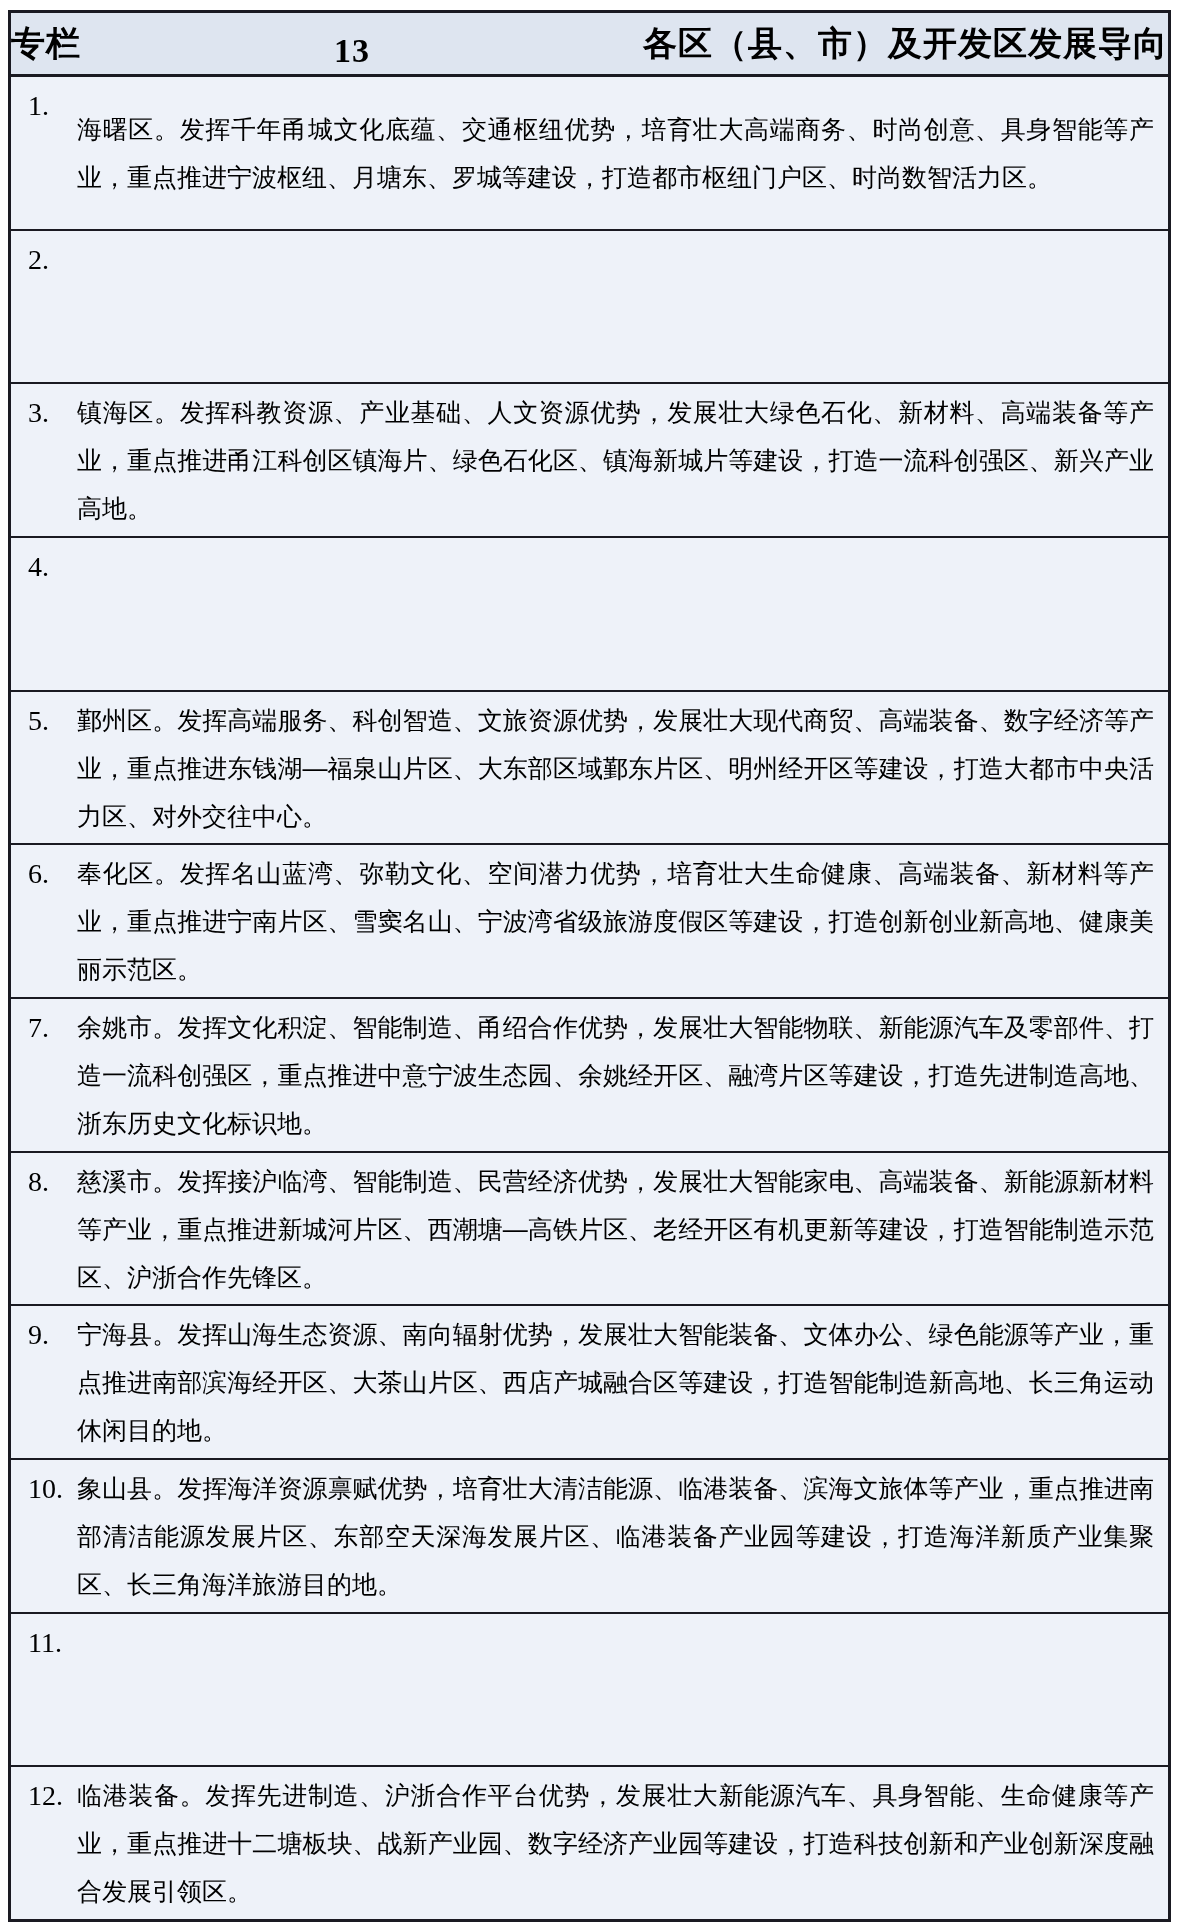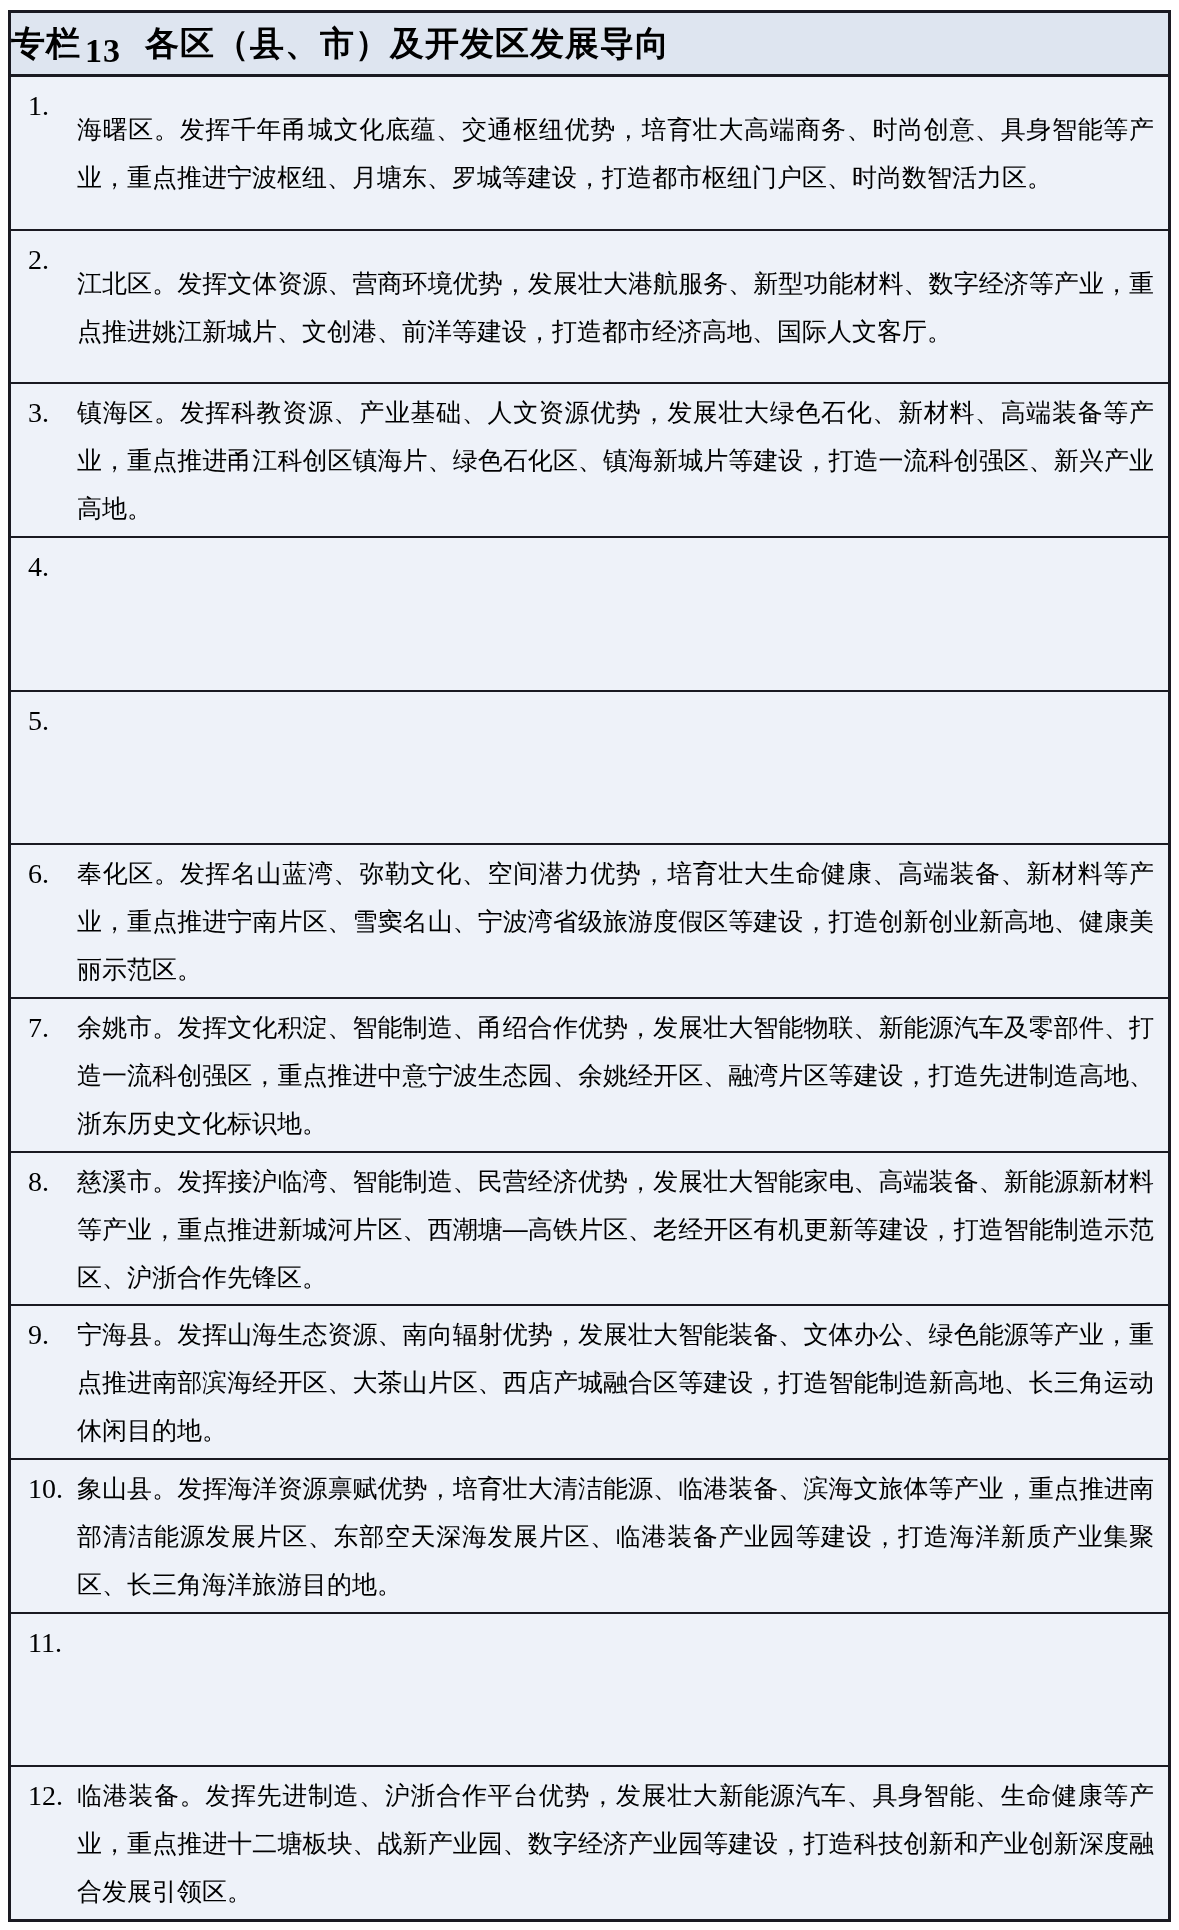--- a/index.html
+++ b/index.html
@@ -27,21 +27,21 @@
     background:var(--body-bg);
     display:flex;
     flex-direction:column;
   }
   .box-header{
     background:var(--header-bg);
     border-bottom:3px solid var(--border-col);
     height:64px;
     display:flex;
     align-items:center;
-    justify-content:flex-start;
+    justify-content:space-between;
     font-size:34px;
     letter-spacing:1px;
   }
   .t-prefix{
     font-weight:bold;
     font-family:"Liberation Sans","DejaVu Sans",sans-serif;
   }
   .t-num{
     font-family:"Liberation Serif","DejaVu Serif",serif;
     font-weight:bold;
@@ -96,34 +96,34 @@
         <span class="t-rest">各区（县、市）及开发区发展导向</span>
     </div>
     <ol class="items">
   <li class="item">
     <span class="item-number">1.</span>
     <span class="item-text">海曙区。发挥千年甬城文化底蕴、交通枢纽优势，培育壮大高端商务、时尚创意、具身智能等产业，重点推进宁波枢纽、月塘东、罗城等建设，打造都市枢纽门户区、时尚数智活力区。</span>
   </li>
 
   <li class="item">
     <span class="item-number">2.</span>
-    <span class="item-text">江北区。发挥文体资源、营商环境优势，发展壮大港航服务、新型功能材料、数字经济等产业，重点推进姚江新城片、文创港、前洋等建设，打造都市经济高地、国际人文客厅。</span>
   </li>
 
   <li class="item">
     <span class="item-number">3.</span>
     <span class="item-text">镇海区。发挥科教资源、产业基础、人文资源优势，发展壮大绿色石化、新材料、高端装备等产业，重点推进甬江科创区镇海片、绿色石化区、镇海新城片等建设，打造一流科创强区、新兴产业高地。</span>
   </li>
 
   <li class="item">
     <span class="item-number">4.</span>
   </li>
 
   <li class="item">
     <span class="item-number">5.</span>
+    <span class="item-text">鄞州区。发挥高端服务、科创智造、文旅资源优势，发展壮大现代商贸、高端装备、数字经济等产业，重点推进东钱湖—福泉山片区、大东部区域鄞东片区、明州经开区等建设，打造大都市中央活力区、对外交往中心。</span>
   </li>
 
   <li class="item">
     <span class="item-number">6.</span>
     <span class="item-text">奉化区。发挥名山蓝湾、弥勒文化、空间潜力优势，培育壮大生命健康、高端装备、新材料等产业，重点推进宁南片区、雪窦名山、宁波湾省级旅游度假区等建设，打造创新创业新高地、健康美丽示范区。</span>
   </li>
 
   <li class="item">
     <span class="item-number">7.</span>
     <span class="item-text">余姚市。发挥文化积淀、智能制造、甬绍合作优势，发展壮大智能物联、新能源汽车及零部件、打造一流科创强区，重点推进中意宁波生态园、余姚经开区、融湾片区等建设，打造先进制造高地、浙东历史文化标识地。</span>

